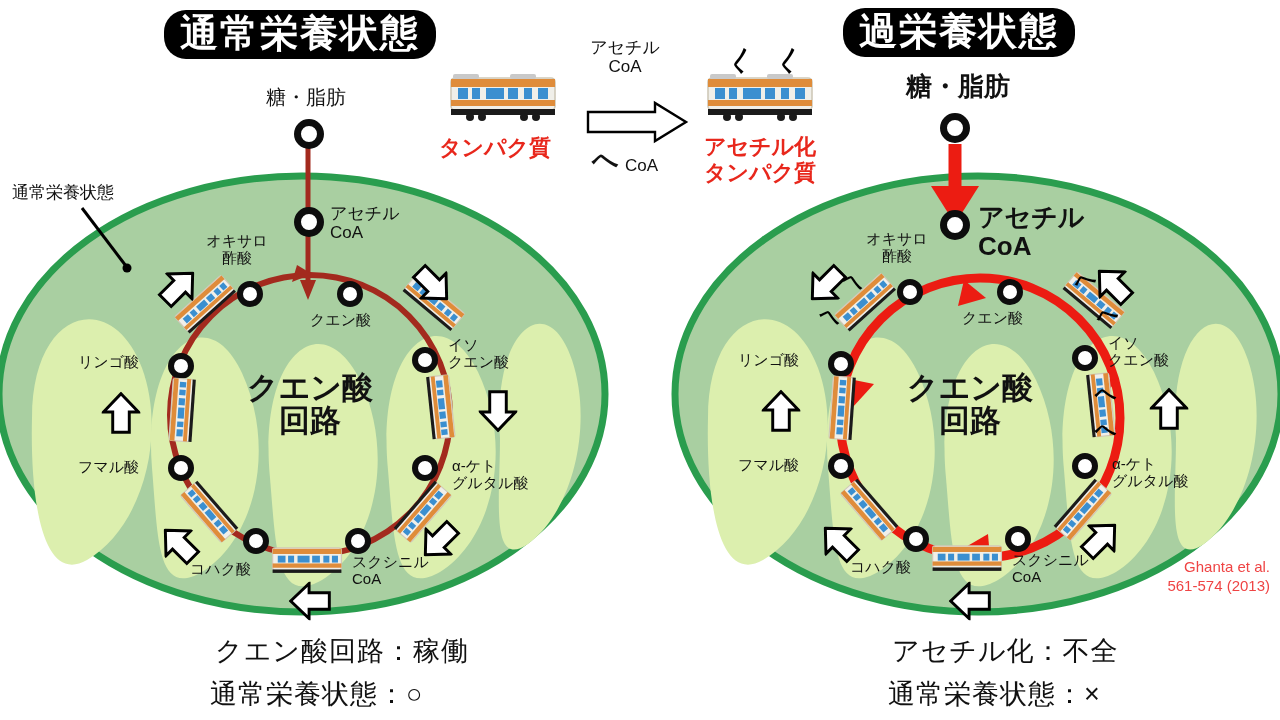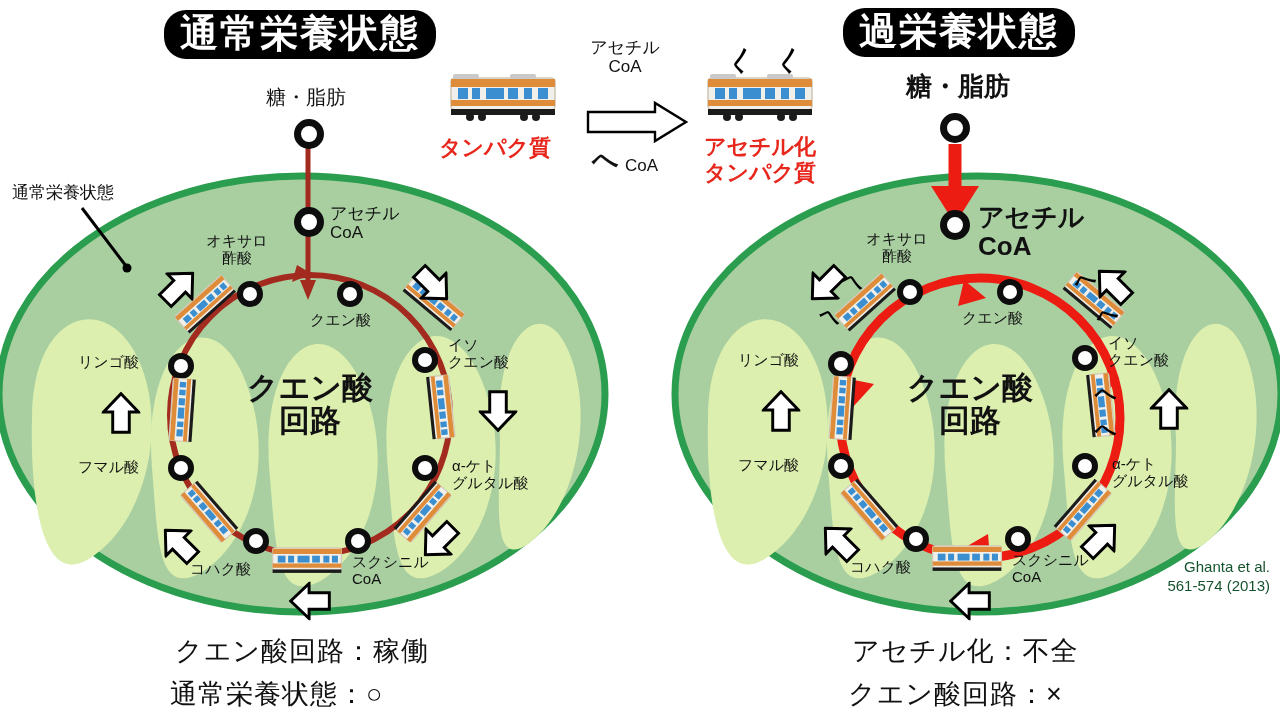--- a/index.html
+++ b/index.html
@@ -25,23 +25,23 @@
   .sz15{font-size:15px;}
   .sz17{font-size:17px;}
   .sz20{font-size:20px;}
   .sz22{font-size:22px;}
   .sz26{font-size:26px;}
   .bold{font-weight:bold;}
   .red{color:#e8271c;}
 
   .cycle-core{font-weight:bold;font-size:31px;line-height:1.05;text-align:center;white-space:nowrap;}
 
-  .bottom-line{font-size:27px;white-space:nowrap;letter-spacing:1px;}
-
-  .cite{font-size:15px;color:#14532d;line-height:1.25;text-align:right;white-space:nowrap;}
+  .bottom-line{font-size:27px;white-space:nowrap;letter-spacing:1px;margin-left:40px;}
+
+  .cite{font-size:15px;color:#ef4444;line-height:1.25;text-align:right;white-space:nowrap;}
 
   
   .mito{position:absolute;}
   .mito svg{display:block;}
 
   
   .node{
     position:absolute;border-radius:50%;
     background:#ffffff;border:6px solid #0d0d0d;
     box-sizing:border-box;
@@ -601,16 +601,16 @@
           <polygon points="21,2 40,22 30,22 30,44 12,44 12,22 2,22" fill="#ffffff" stroke="#000" stroke-width="3.2"></polygon>
         </svg>
     </div>
 
     <div class="abs cite" style="left:440px;top:558px;width:190px;">
       <div>Ghanta et al.</div>
       <div>561-574 (2013)</div>
     </div>
 
     <div class="abs bottom-line" style="left:212px;top:633px;">アセチル化：不全</div>
-    <div class="abs bottom-line" style="left:208px;top:676px;">クエン酸回路：×</div>
+    <div class="abs bottom-line" style="left:208px;top:676px;">通常栄養状態：×</div>
   </div>
 
 </div>
 
 </body></html>

